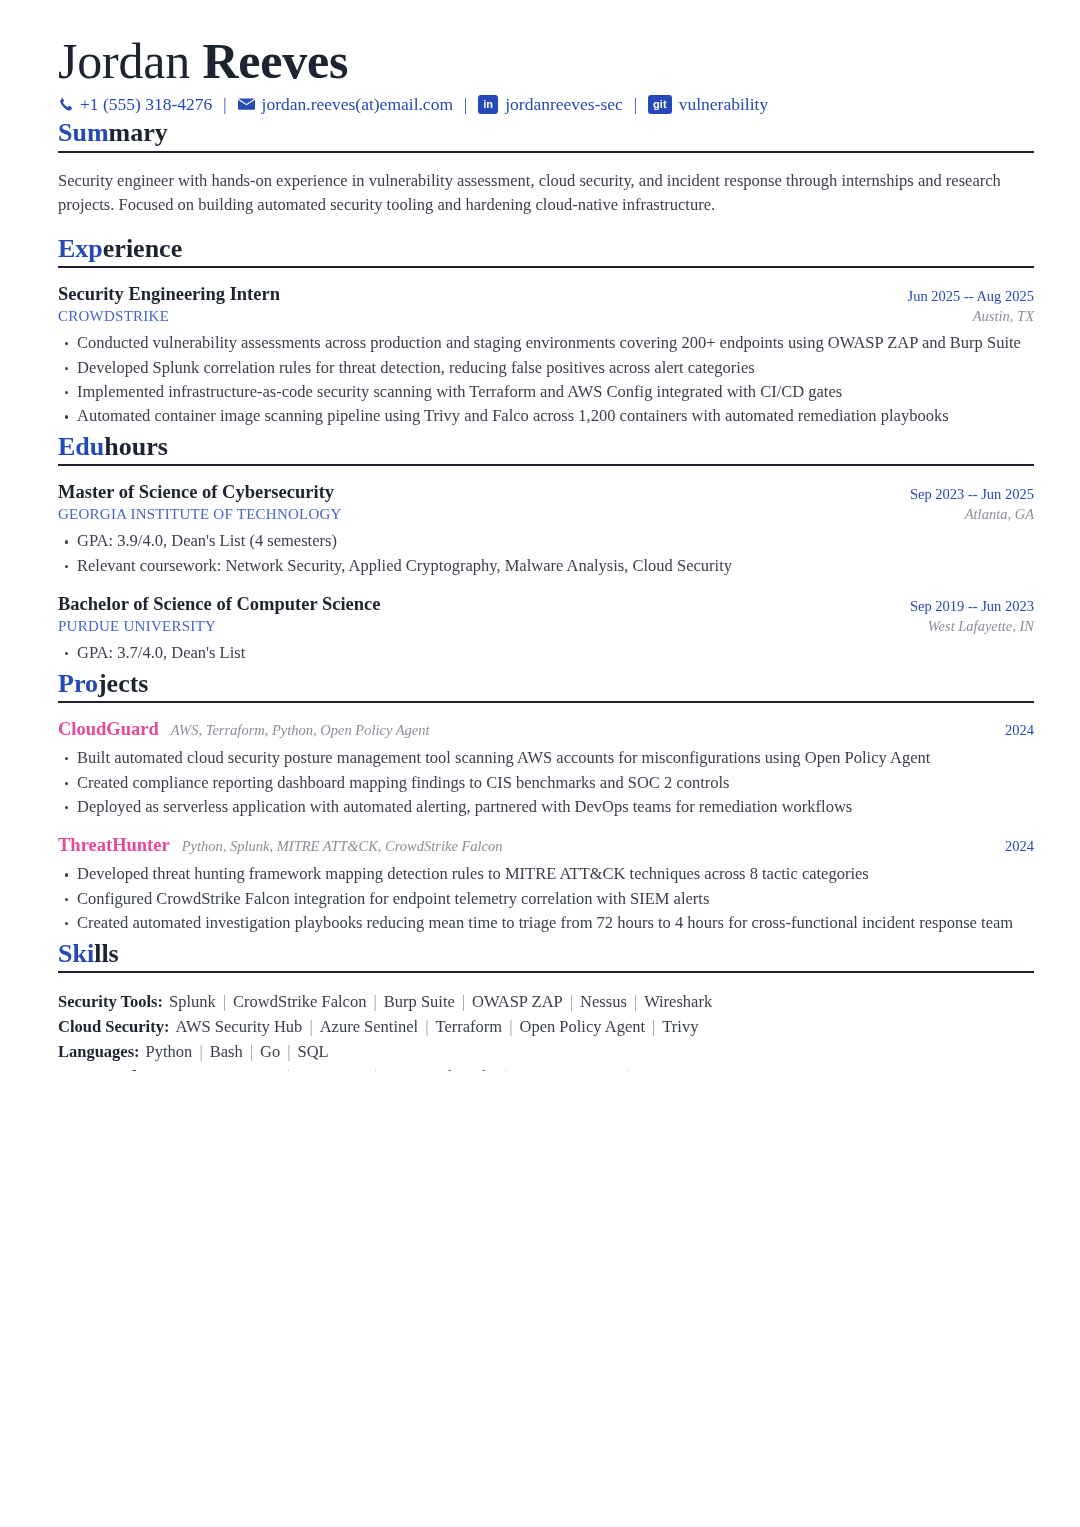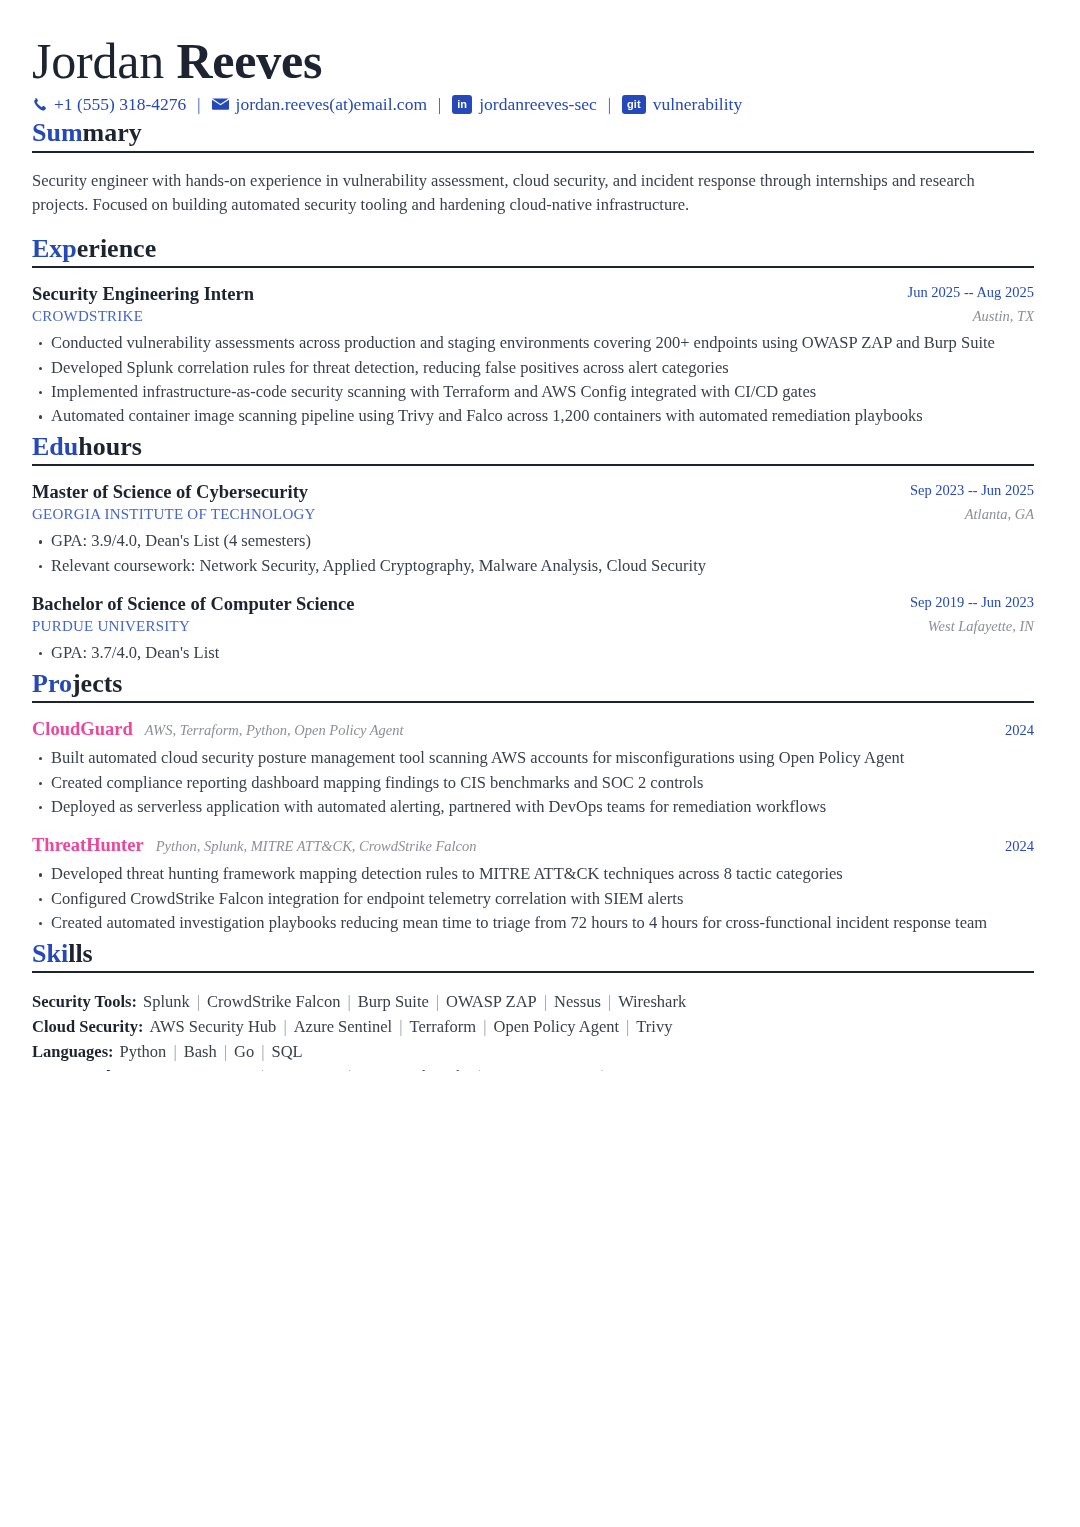--- a/index.html
+++ b/index.html
@@ -11,21 +11,21 @@
     width: 1080px;
     height: 1527px;
     font-family: "Liberation Serif", "DejaVu Serif", serif;
     color: #2b2f3a;
     -webkit-font-smoothing: antialiased;
   }
   .page {
     width: 1080px;
     height: 1071px;
     box-sizing: border-box;
-    padding: 34px 46px 0 32px;
+    padding: 34px 46px 0 58px;
     position: relative;
     overflow: hidden;
   }
 
   
   .name {
     font-size: 50px;
     line-height: 1.08;
     color: #1d2330;
     letter-spacing: -0.2px;
@@ -94,21 +94,21 @@
     border-bottom: 2.6px solid #1d2330;
     white-space: nowrap;
   }
   .section-head .hl { color: #2549b8; }
 
   
   .entry { margin-top: 16px; }
   .entry-row {
     display: flex;
     justify-content: space-between;
-    align-items: flex-start;
+    align-items: flex-end;
     white-space: nowrap;
   }
   .entry-title {
     font-size: 18.5px;
     font-weight: 700;
     color: #1d2330;
   }
   .entry-date {
     font-size: 14.5px;
     color: #2549b8;

